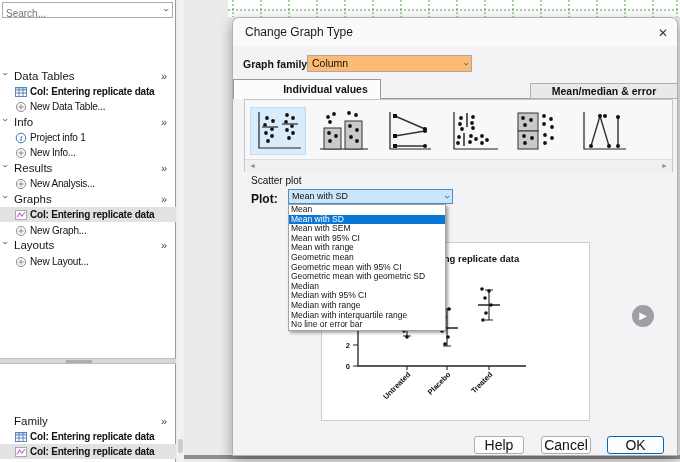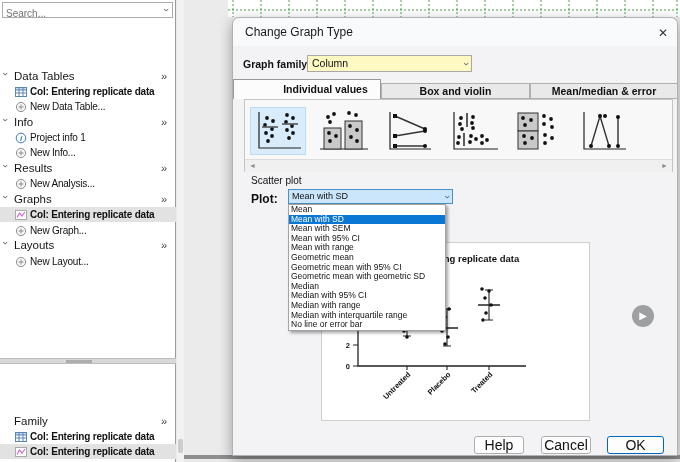--- a/index.html
+++ b/index.html
@@ -30,21 +30,21 @@
   
   #pagegrid{left:228px;top:0;width:452px;height:17px;background:#fff;}
   #bottom-edge{left:184px;top:455px;width:496px;height:4px;background:#8e8e8e;}
 
   
   #dialog{left:232px;top:17px;width:446px;height:439px;background:#f3f3f6;border:1px solid #b0b0b5;border-radius:7px 7px 0 0;box-sizing:border-box;box-shadow:0 4px 14px rgba(0,0,0,.35);}
   #dlg-header{left:0;top:0;width:444px;height:28px;background:#f9fafc;border-radius:7px 7px 0 0;}
   #dlg-title{left:12px;top:7px;font-size:12px;color:#1a1a1a;}
   #dlg-close{left:421px;top:6px;width:18px;height:18px;text-align:center;line-height:18px;font-size:12px;color:#333;cursor:default;}
   #gf-label{left:10px;top:40px;font-size:10.5px;font-weight:bold;color:#111;}
-  .combo{background:#fef9c3;border:1px solid #a8a8a8;box-sizing:border-box;font-size:10.5px;color:#111;}
+  .combo{background:#fdba74;border:1px solid #a8a8a8;box-sizing:border-box;font-size:10.5px;color:#111;}
   #gf-combo{left:74px;top:37px;width:165px;height:17px;line-height:15px;padding-left:4px;}
   .combo .chev{position:absolute;right:4px;top:3px;}
 
   
   #tabline{left:0;top:80px;width:444px;height:1px;background:#9a9a9a;}
   .tab{position:absolute;box-sizing:border-box;text-align:center;font-size:10.5px;font-weight:bold;color:#111;}
   #tab0{left:0;top:61px;width:148px;height:20px;background:#fcfcfd;border:1px solid #9a9a9a;border-bottom:none;line-height:19px;z-index:2;padding-left:37px;}
   #tab1{left:148px;top:65px;width:149px;height:16px;background:#e9e9e9;border:1px solid #b0b0b0;line-height:15px;}
   #tab2{left:297px;top:65px;width:148px;height:16px;background:#e9e9e9;border:1px solid #b0b0b0;line-height:15px;}
 
@@ -241,21 +241,20 @@
     <div id="dlg-close" class="abs">✕</div>
 
     <div id="gf-label" class="abs">Graph family:</div>
     <div id="gf-combo" class="abs combo">
       <span>Column</span>
       <span class="chev">›</span>
     </div>
 
     <div id="tabline" class="abs"></div>
     <div id="tab0" class="tab">Individual values</div>
-    <div id="tab1" class="tab">Box and violin</div>
     <div id="tab2" class="tab">Mean/median &amp; error</div>
 
     <div id="gallery" class="abs">
       <div class="thumb-cell sel" style="left:6px">
         <svg width="54" height="46" viewBox="0 0 54 46">
           <path d="M8,4 V40 H50" stroke="#222" fill="none" stroke-width="1.2"></path>
           <g fill="#111">
               <circle cx="16" cy="10" r="1.9"></circle>
               <circle cx="22" cy="13" r="1.9"></circle>
               <circle cx="14" cy="17" r="1.9"></circle>

